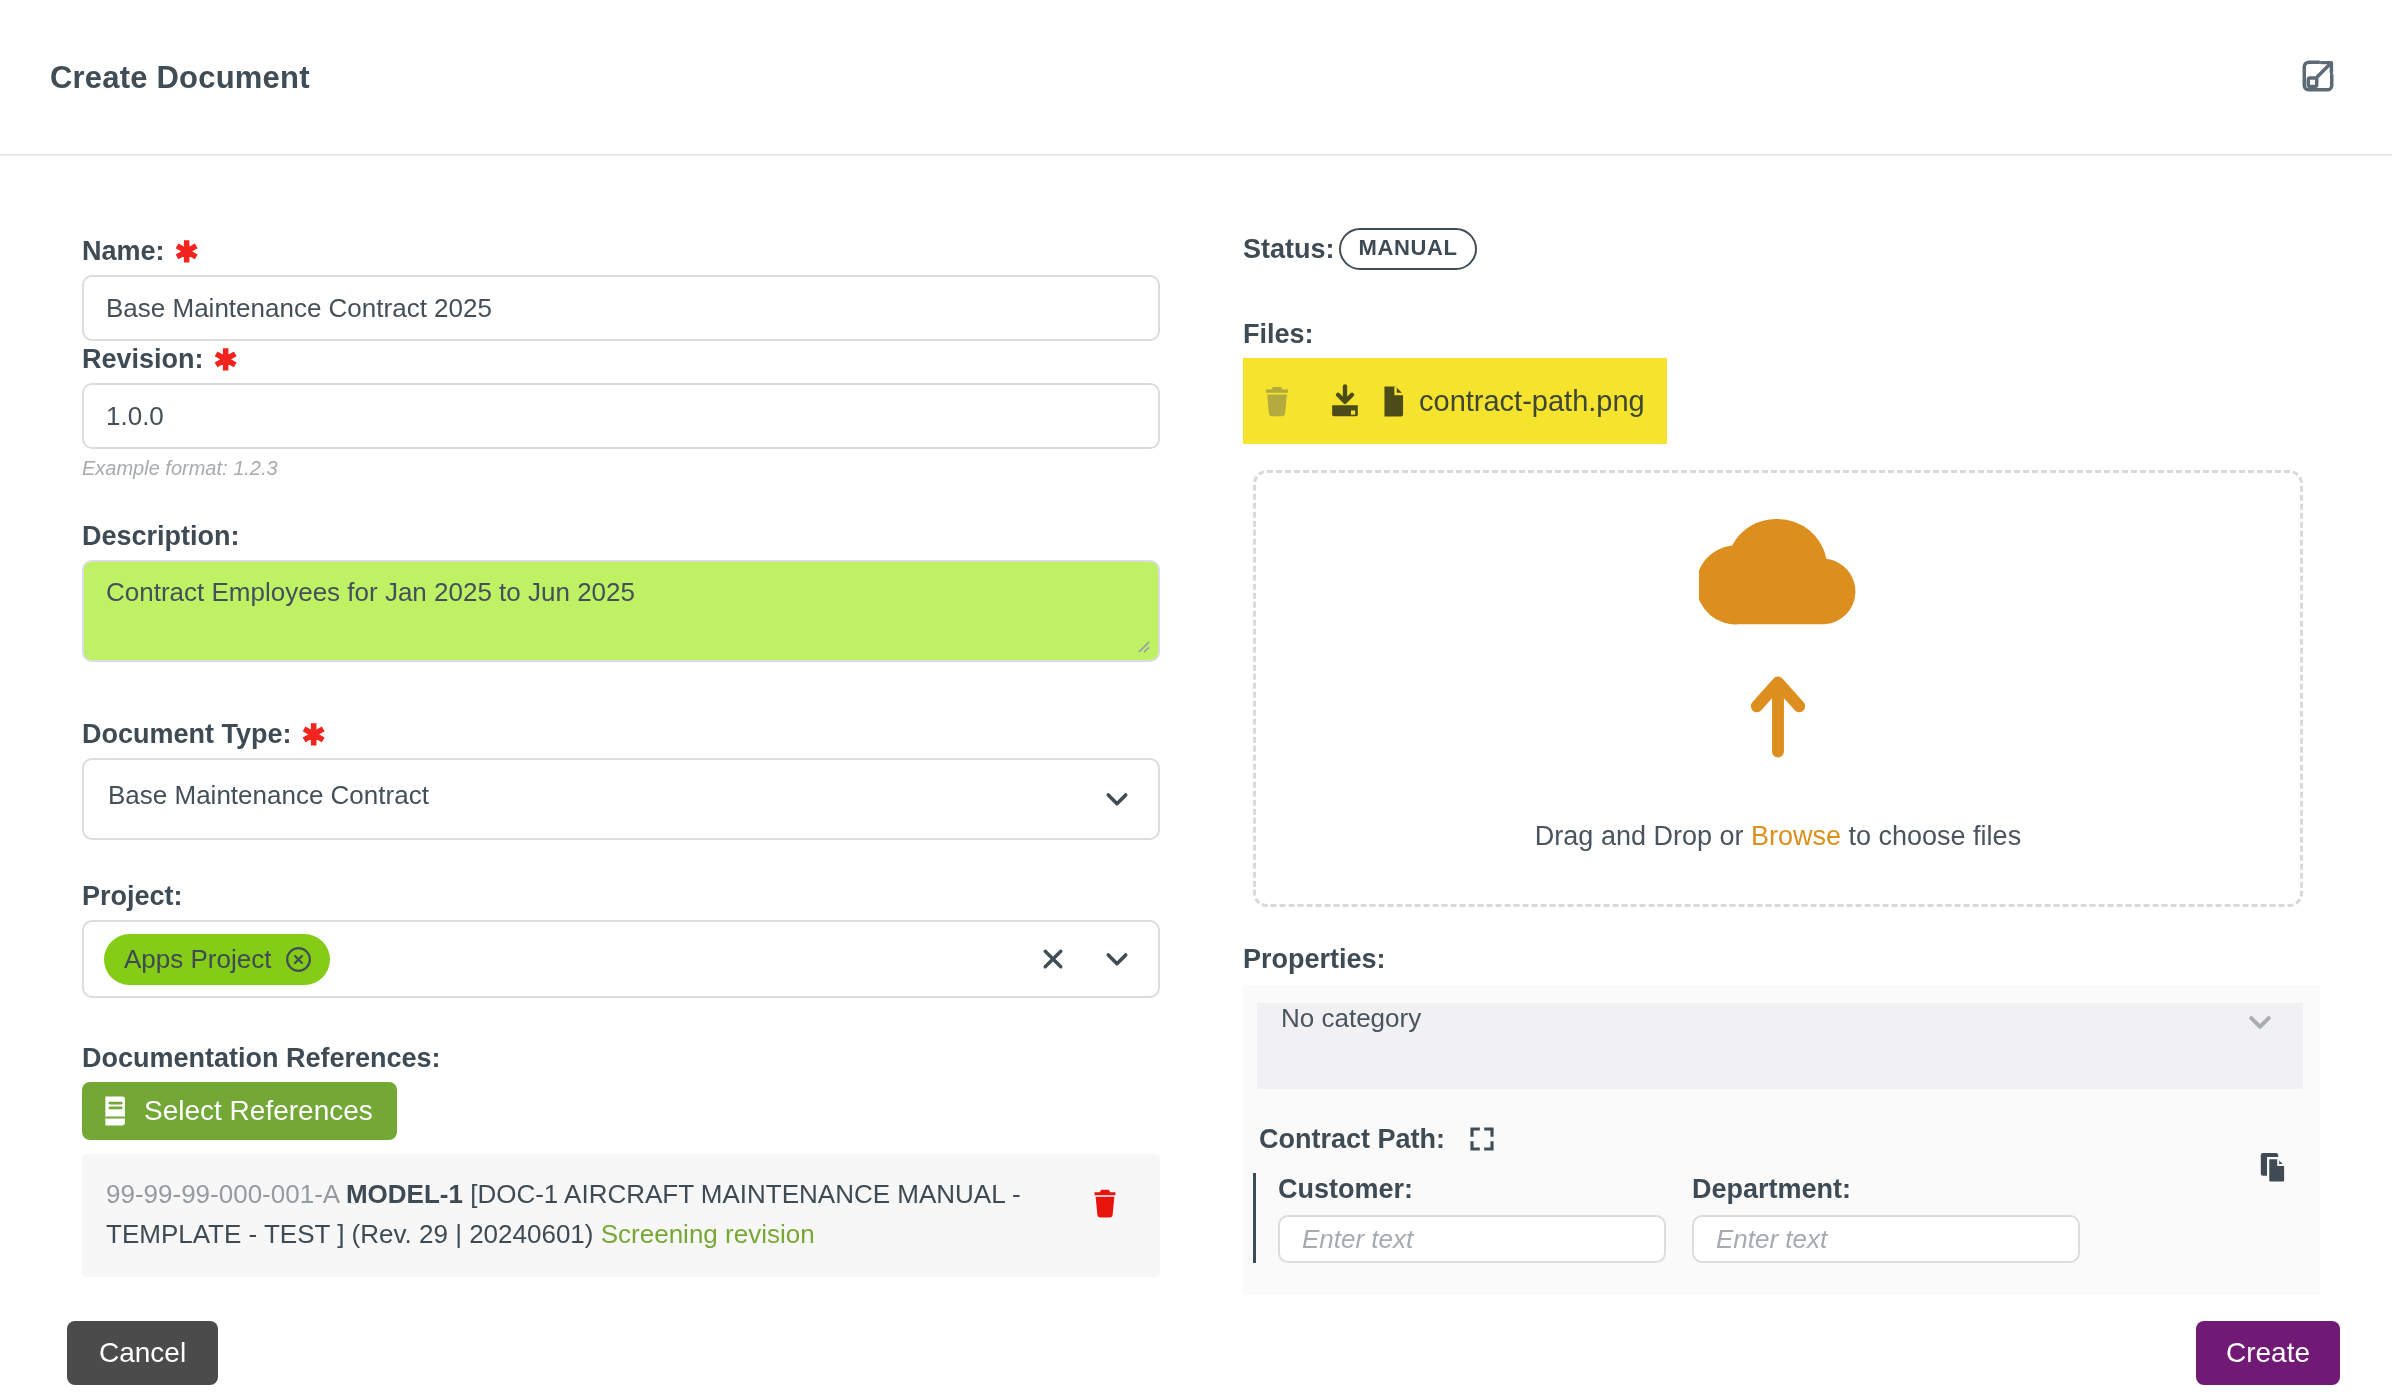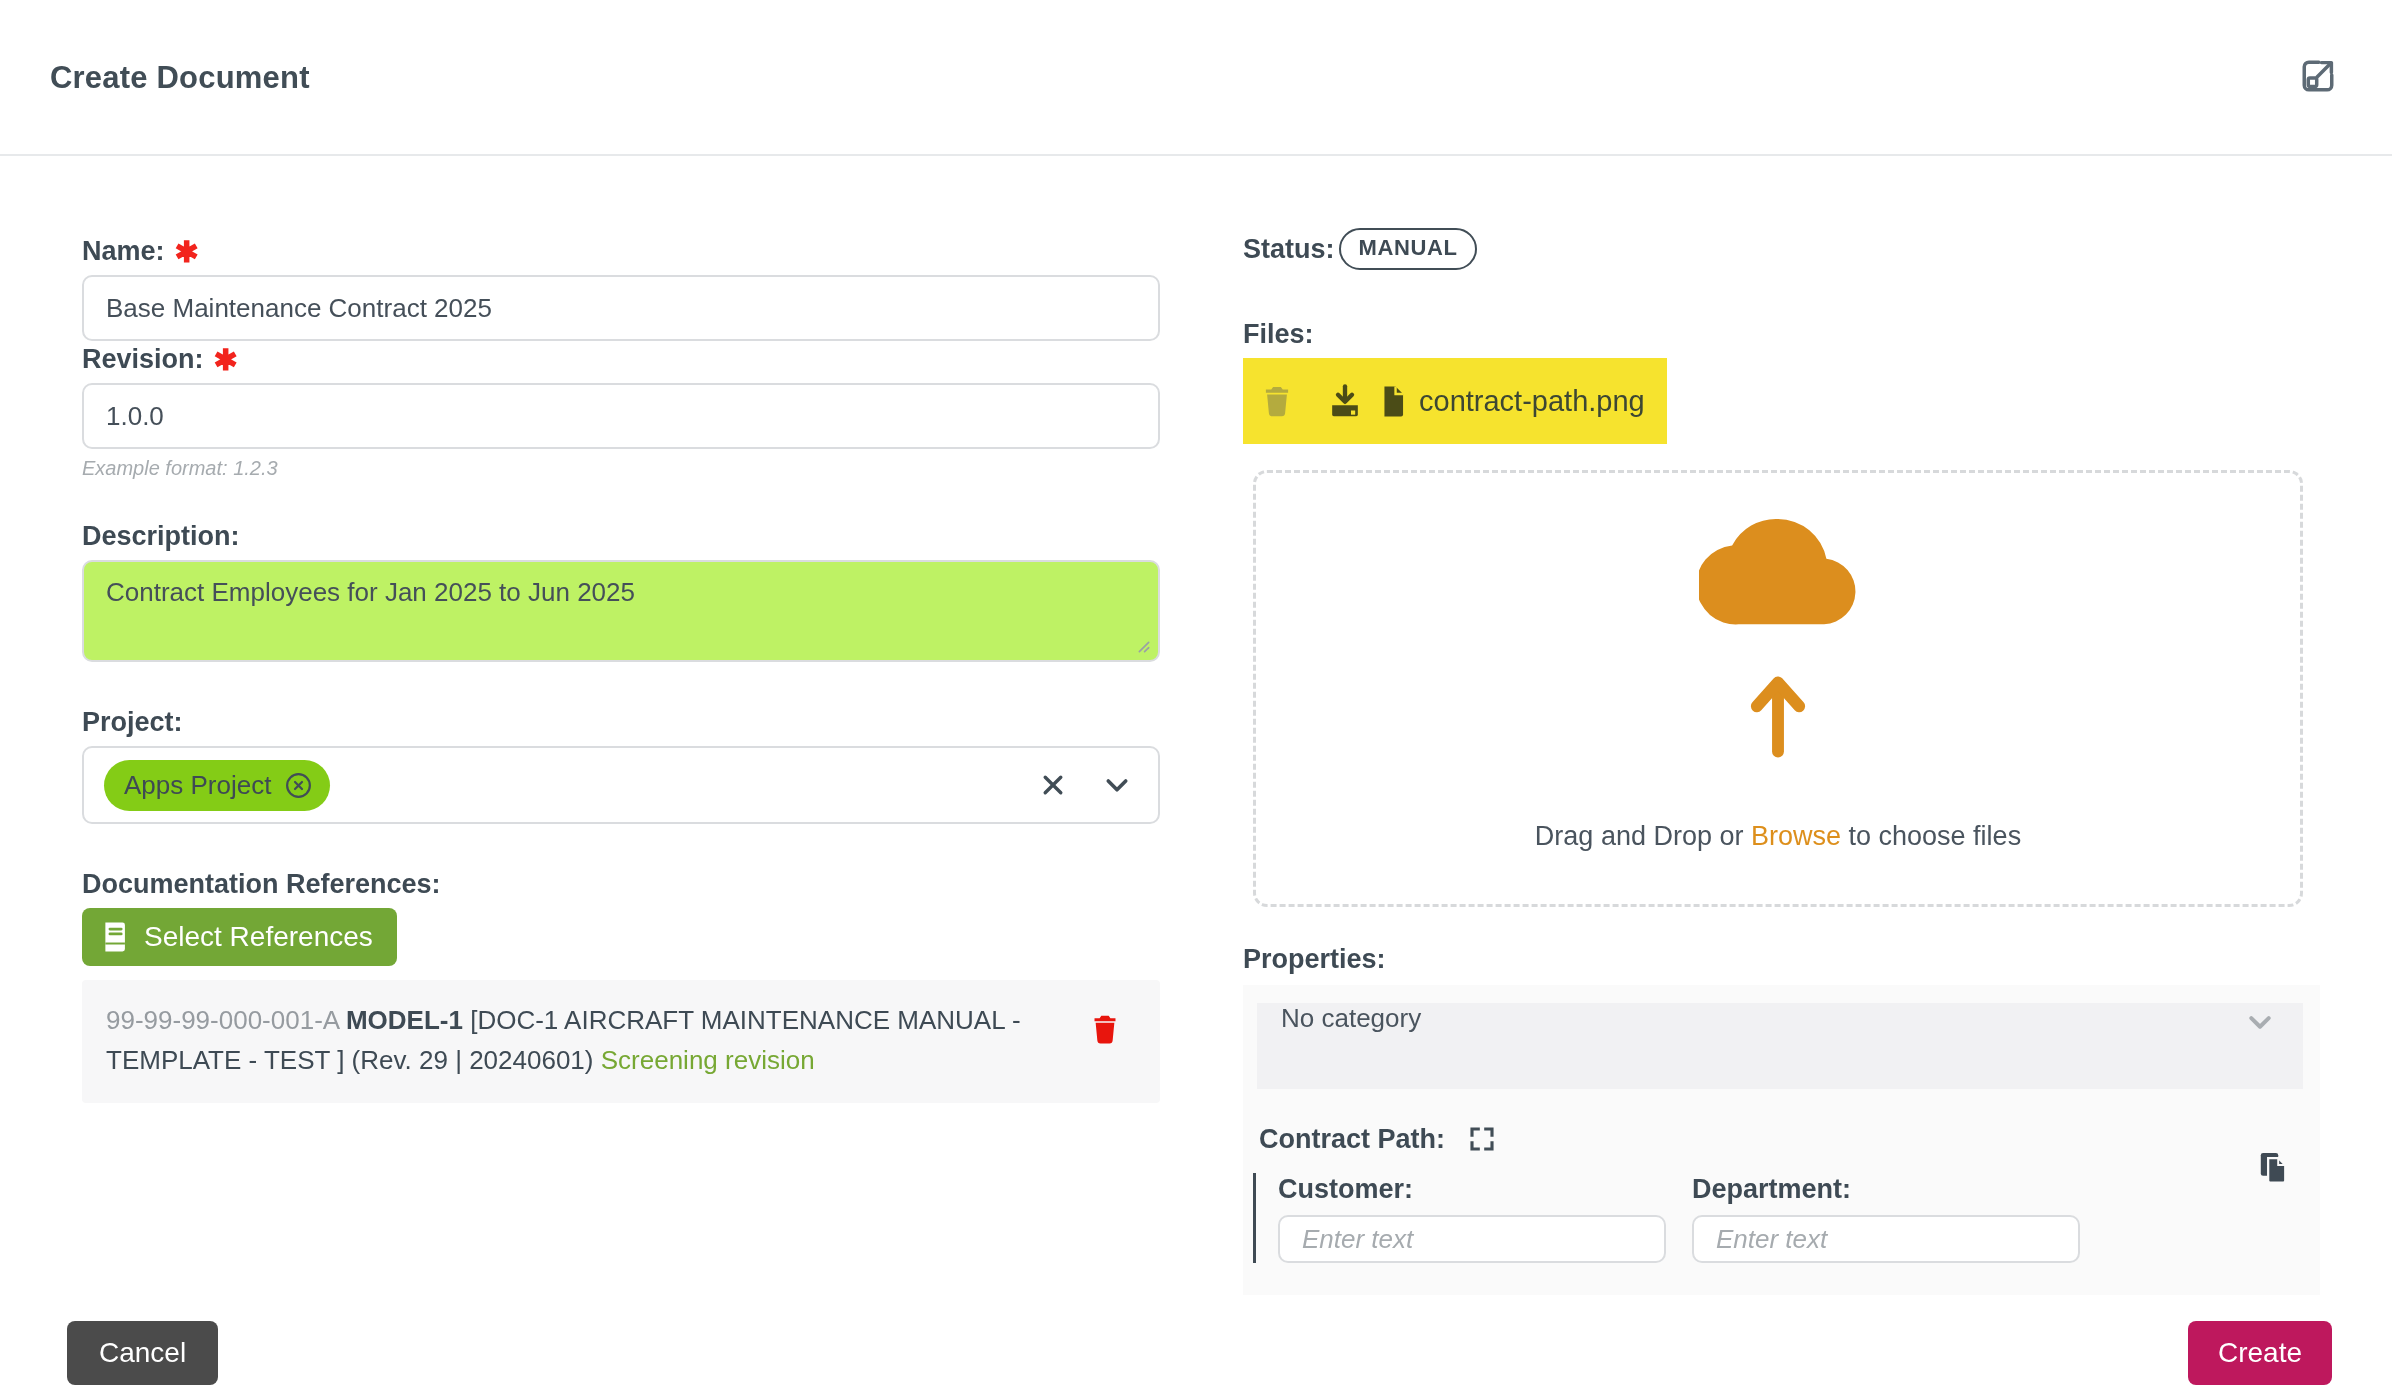--- a/index.html
+++ b/index.html
@@ -107,21 +107,21 @@
   }
   .pfield .lbl { display:block; margin-bottom:10px; }
   .pfield .inp { height:48px; width:388px; }
 
   
   .btn-cancel {
     position:absolute; left:67px; top:1321px; height:64px; padding:0 32px; background:#4b4b4b; color:#fff;
     border:none; border-radius:8px; font-size:28px; font-family:"Liberation Sans", sans-serif; cursor:pointer;
   }
   .btn-create {
-    position:absolute; right:60px; top:1321px; height:64px; padding:0 30px; background:#be185d; color:#fff;
+    position:absolute; right:52px; top:1321px; height:64px; padding:0 30px; background:#701a75; color:#fff;
     border:none; border-radius:8px; font-size:28px; font-family:"Liberation Sans", sans-serif; cursor:pointer;
   }
   svg { display:block; }
 </style>
 </head>
 <body>
 
 <div class="page">
 
   <div class="hdr">
@@ -161,20 +161,33 @@
         <textarea class="ta" readonly="" style="">Contract Employees for Jan 2025 to Jun 2025</textarea>
         <span class="resize-glyph">
           <svg width="14" height="14" viewBox="0 0 12 12" stroke="#9aa0a6" stroke-width="1.4" stroke-linecap="round">
             <path d="M2 10 L10 2"></path>
               <path d="M6.5 10 L10 6.5"></path>
           </svg>
         </span>
       </div>
     </div>
 
+    <div class="f-dtype">
+      <div class="lbl-row">
+        <span class="lbl">Document Type:</span><span class="req">✱</span>
+      </div>
+      <div class="selectbox sb-dtype">
+        <span class="sel-text">Base Maintenance Contract</span>
+        <span class="sel-chevron">
+          <svg width="38" height="38" viewBox="0 0 24 24" fill="none" stroke="#414d56" stroke-width="2.3" stroke-linecap="round" stroke-linejoin="round">
+            <path d="M6.5 9.5 12 15l5.5-5.5"></path>
+          </svg>
+        </span>
+      </div>
+    </div>
 
     <div class="f-proj">
       <div class="lbl-row">
         <span class="lbl">Project:</span>
       </div>
       <div class="selectbox sb-proj">
         <span class="chip">
           <span>Apps Project</span>
           <span>
             <svg width="31" height="31" viewBox="0 0 24 24" fill="none" stroke="#414d56" stroke-width="1.7" stroke-linecap="round">

